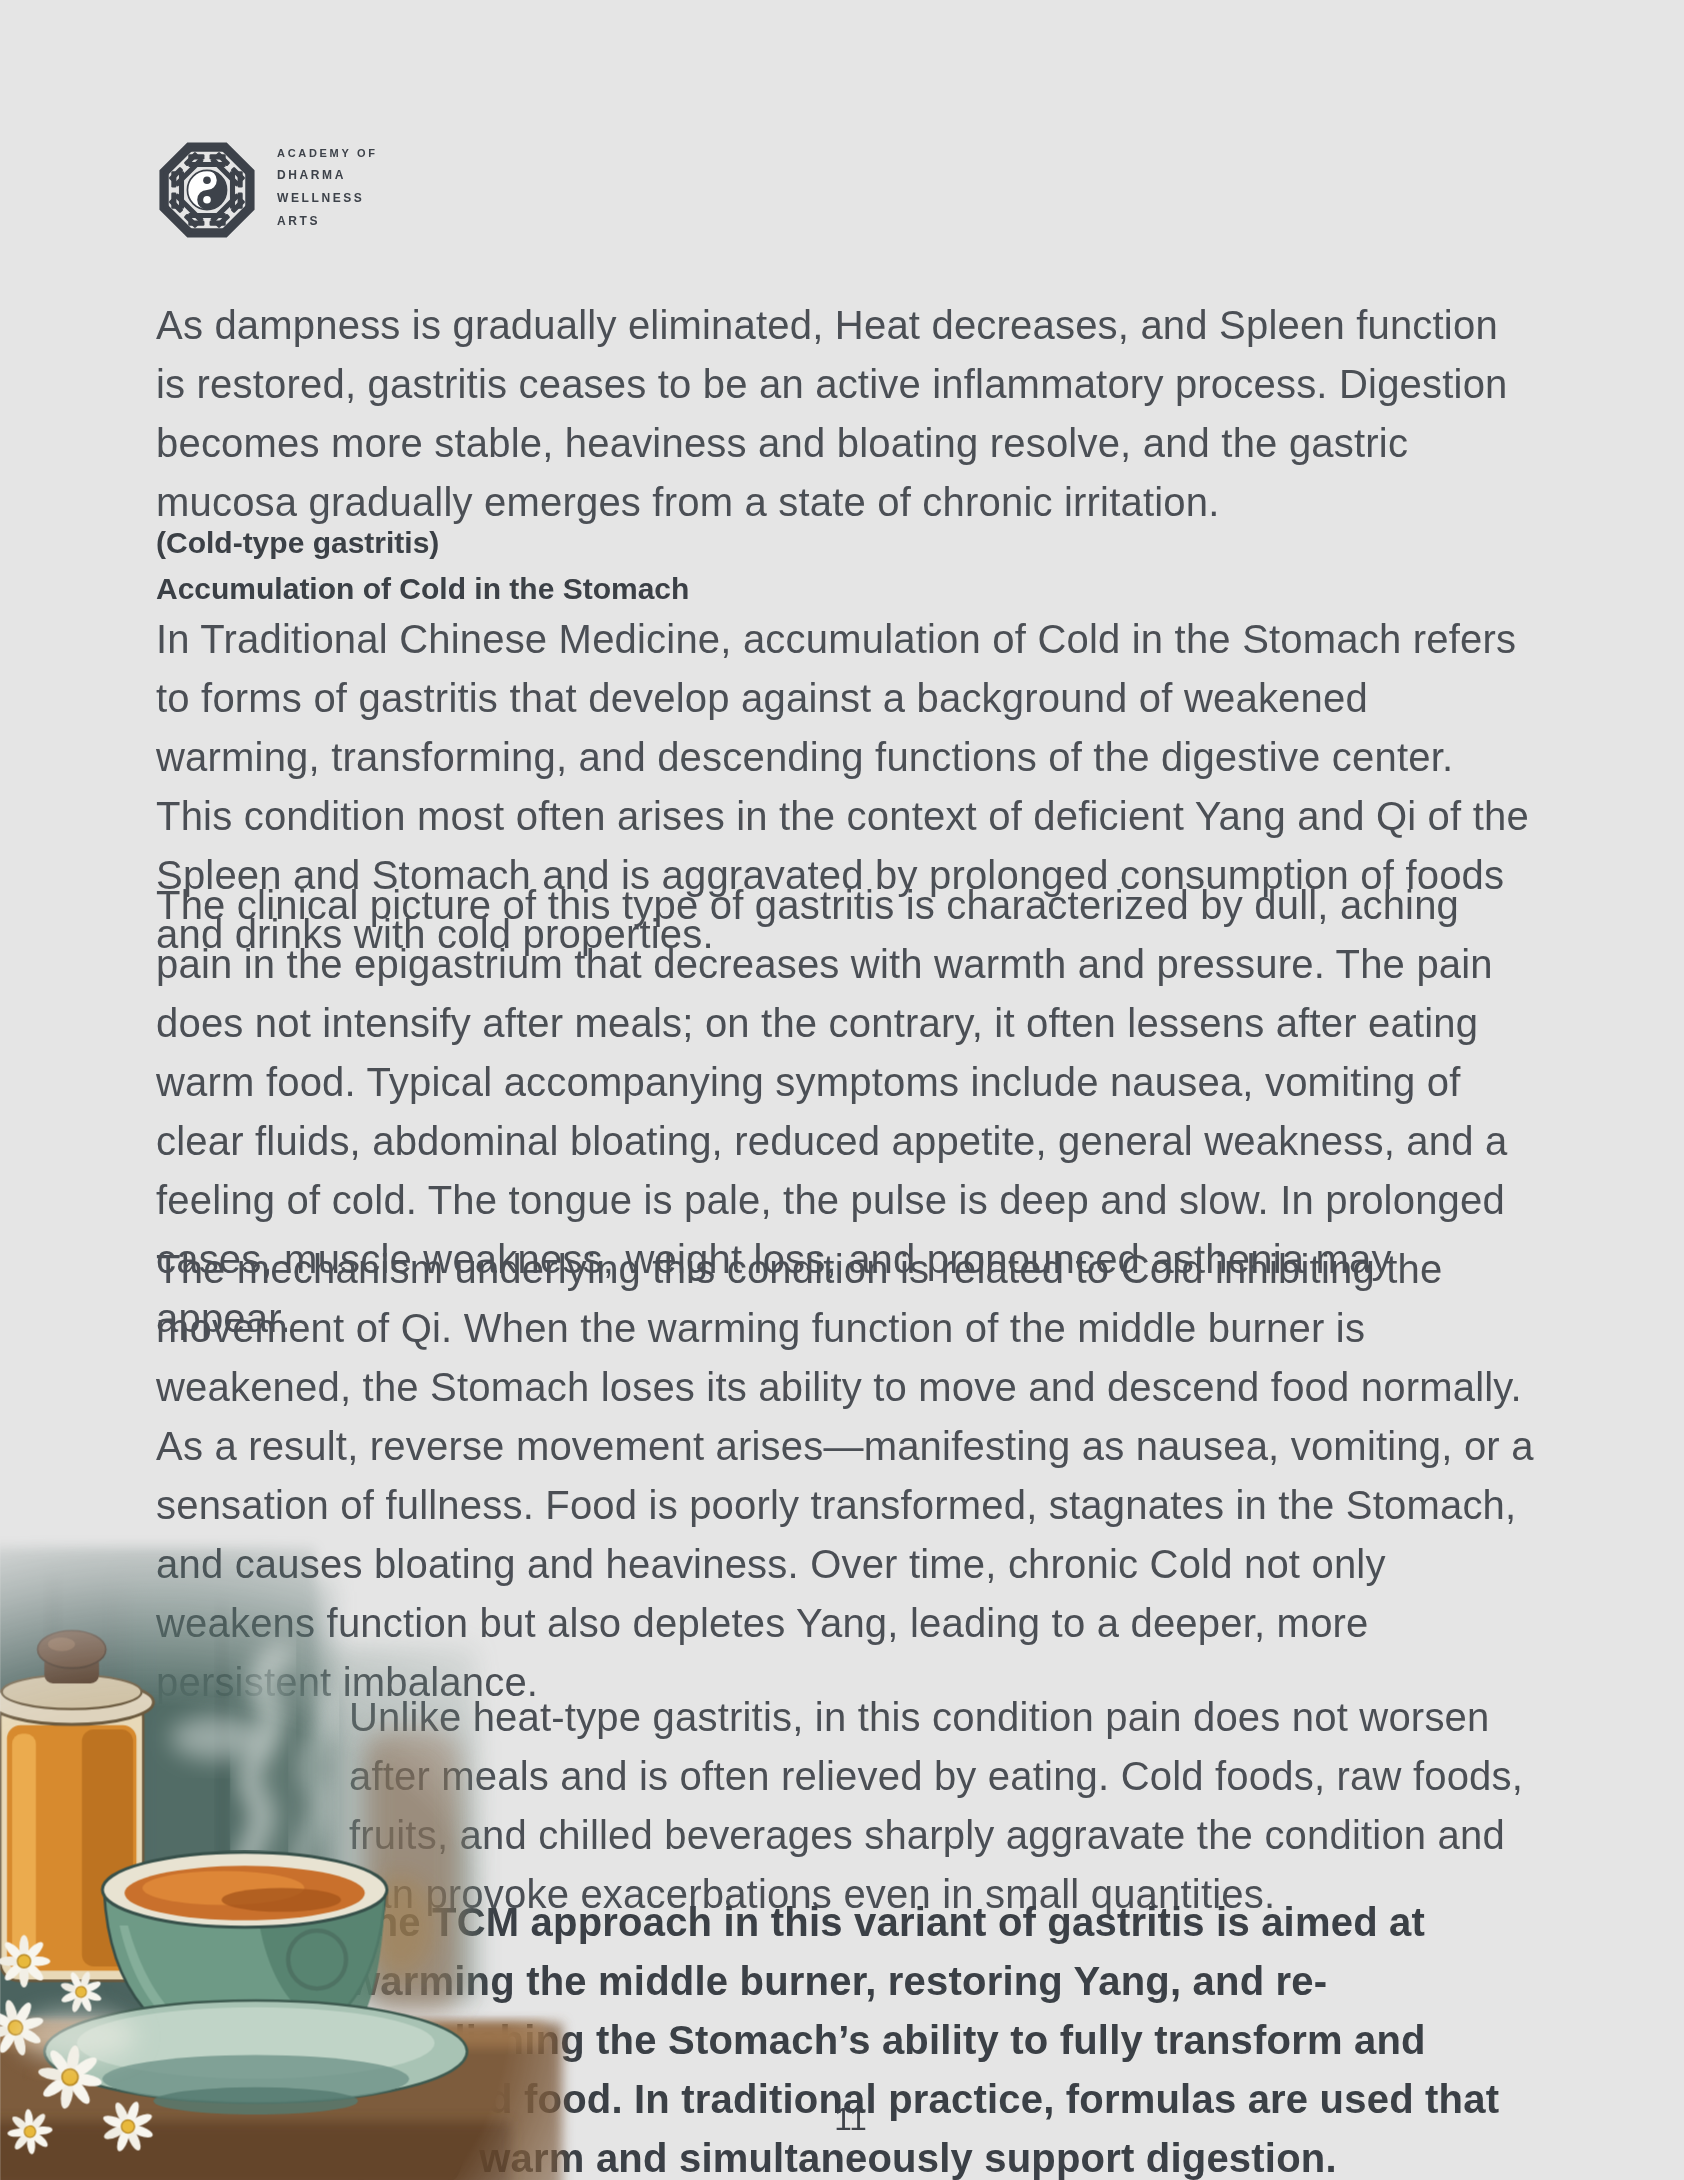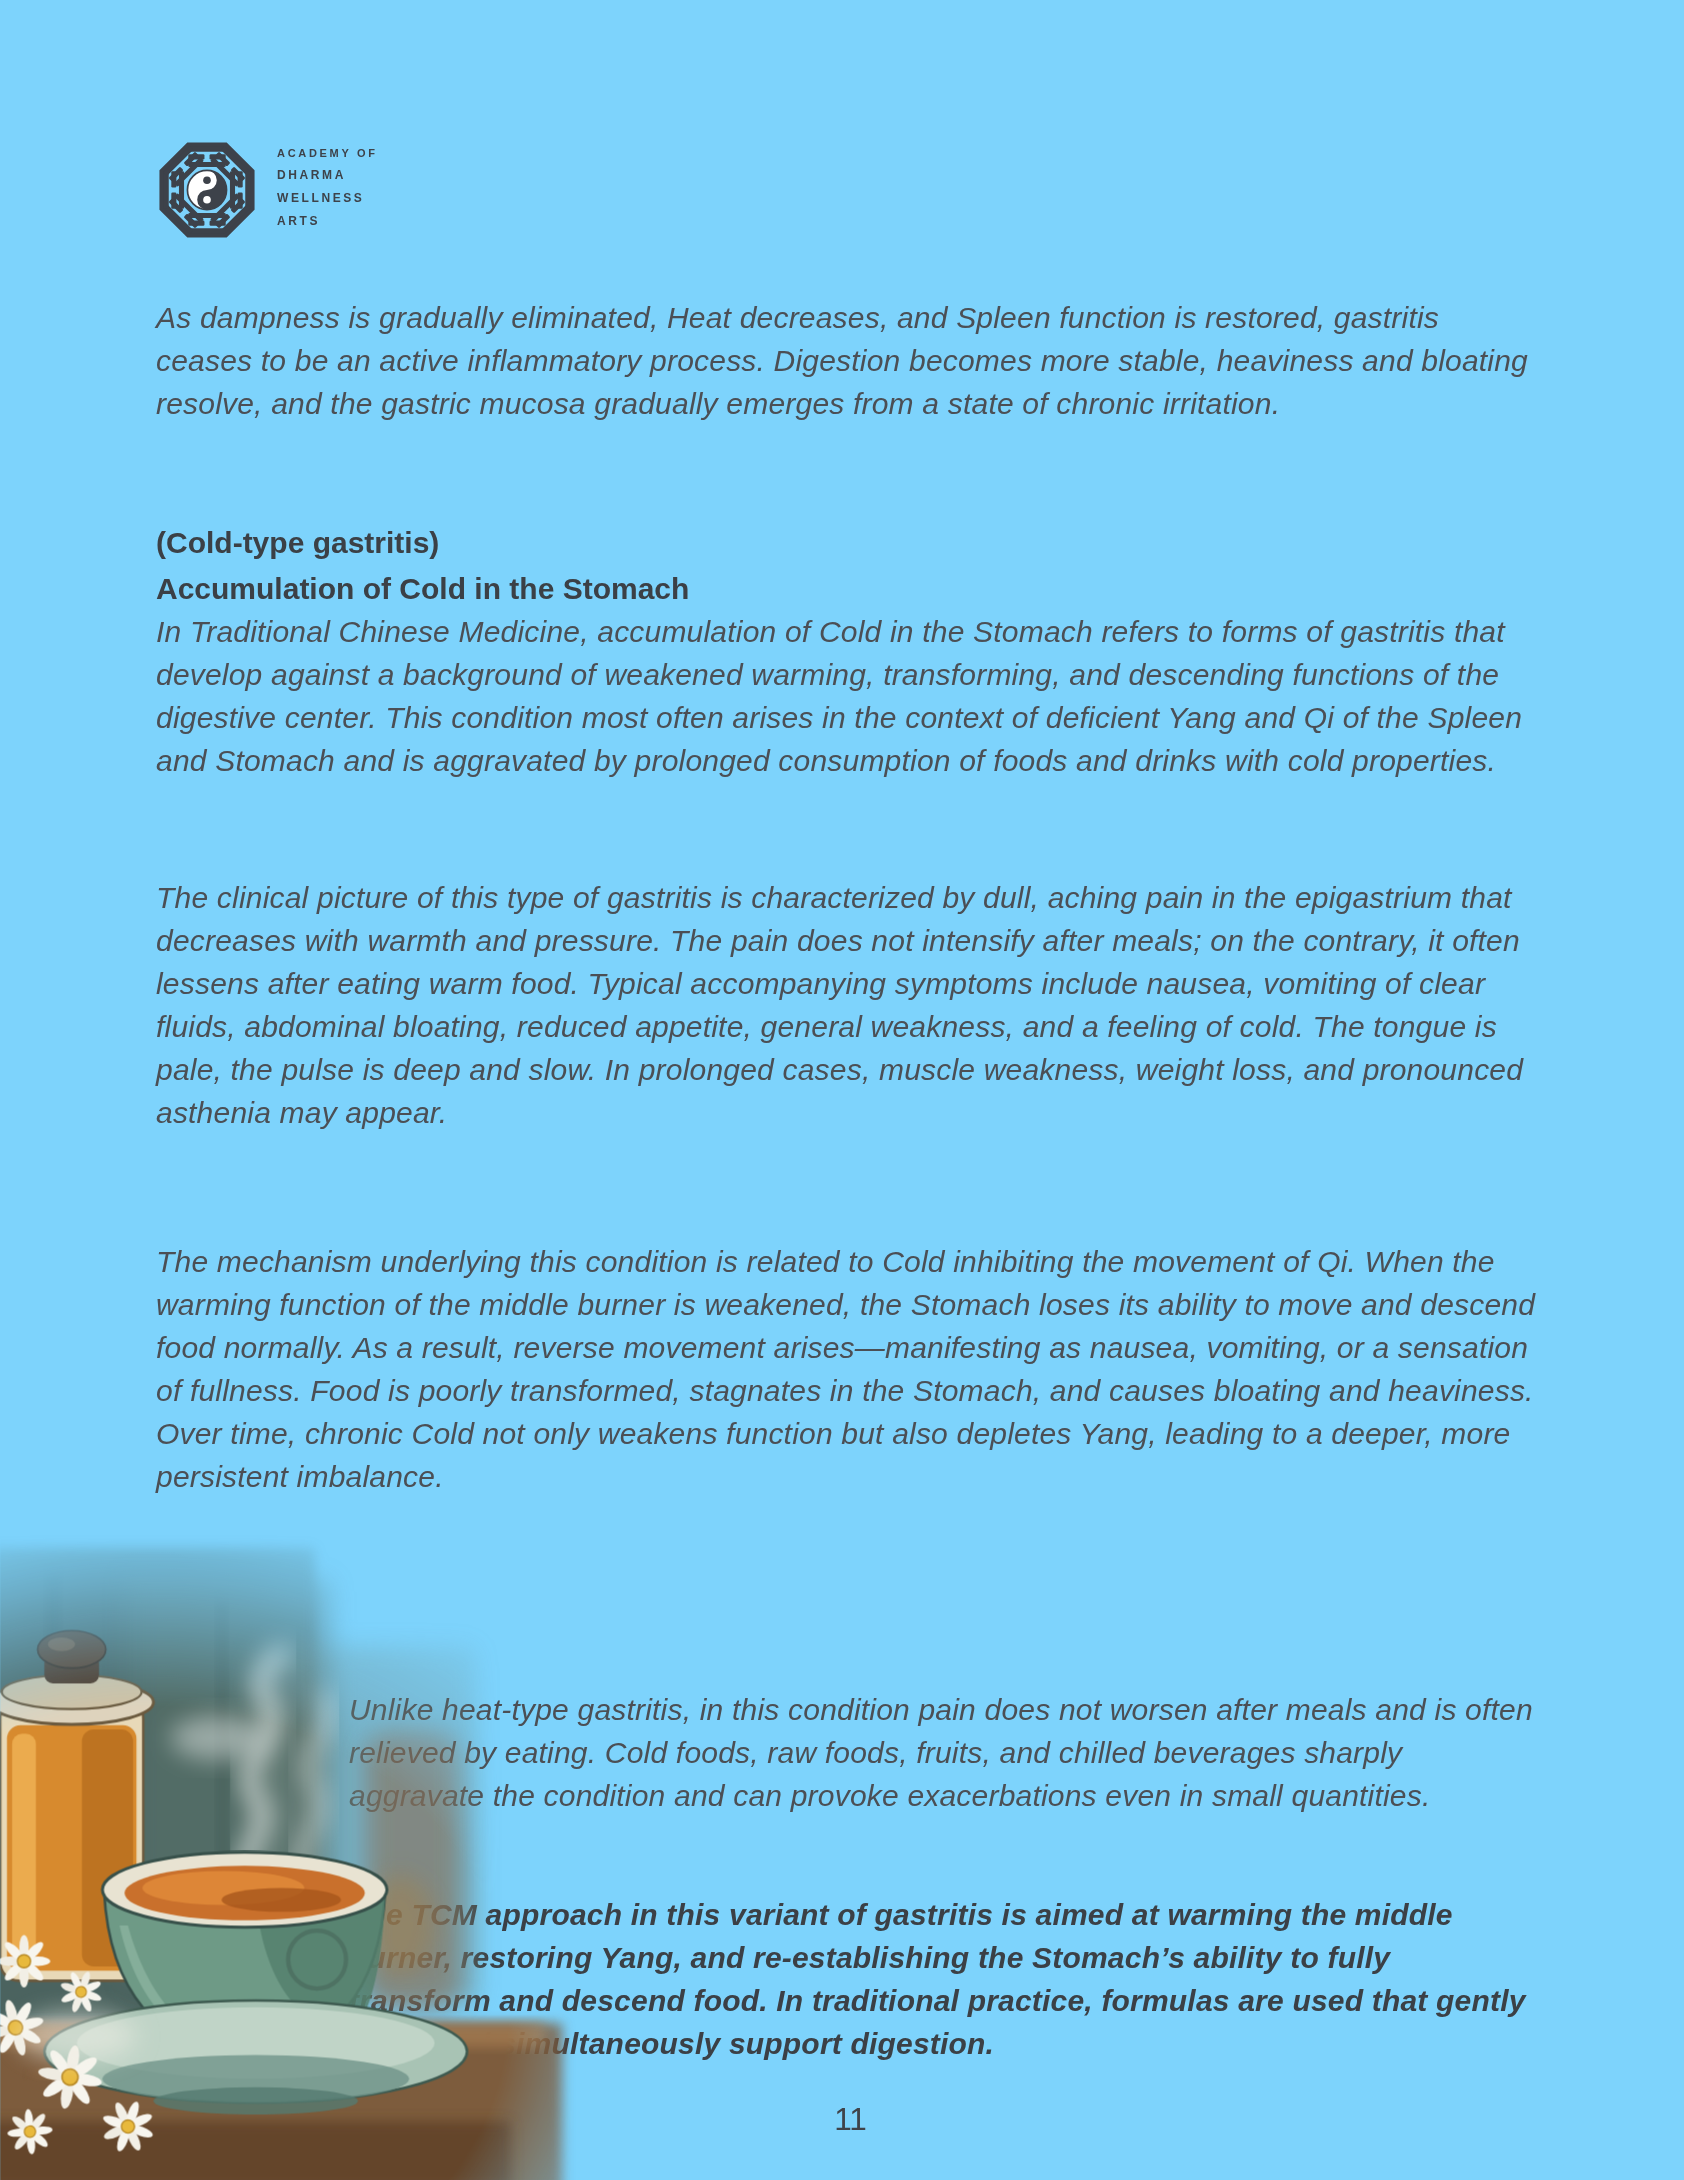--- a/index.html
+++ b/index.html
@@ -1,20 +1,20 @@
 <!DOCTYPE html>
 <html style="font-size:13.6px"><head>
 <meta charset="utf-8">
 <style>
   html,body{margin:0;padding:0;background:#ffffff;}
   .page{
     position:relative;
     width:1685px;
     height:2181px;
-    background:#7dd3fc;
+    background:#e5e5e5;
     overflow:hidden;
     font-family:"Liberation Sans","DejaVu Sans",sans-serif;
     color:#4b4f55;
   }
   
   .logo{
     position:absolute;
     left:156px;
     top:139px;
     display:flex;
@@ -35,25 +35,24 @@
     font-weight:bold;
     letter-spacing:2.6px;
     line-height:23px;
     color:#3d424a;
   }
   
   .para{
     position:absolute;
     left:156px;
     width:1380px;
-    font-size:30px;
-    line-height:43px;
+    font-size:40px;
+    line-height:59px;
     letter-spacing:0.2px;
     color:#4b4f55;
-    font-style:italic;
   }
   .para.indented{
     left:349px;
     width:1186px;
     margin-top:36px;
   }
   .para.bold{
     font-weight:bold;
     color:#3b4046;
   }

